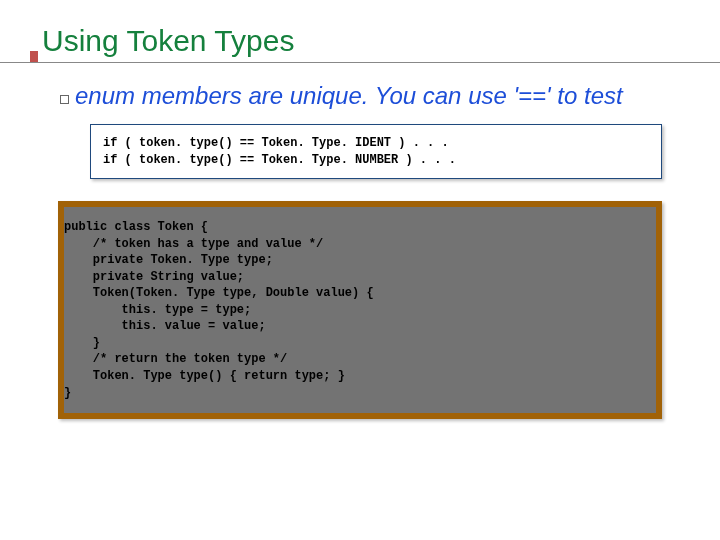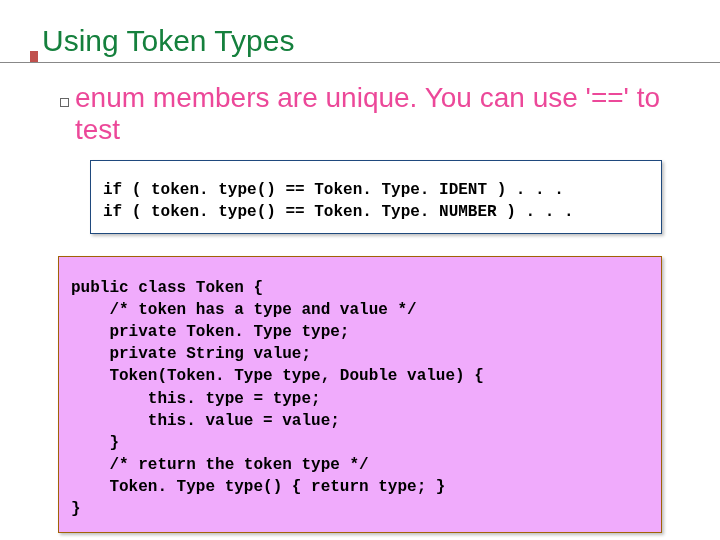--- a/index.html
+++ b/index.html
@@ -44,45 +44,45 @@
   }
   .bullet-icon {
     width: 9px;
     height: 9px;
     border: 1px solid #666;
     background: #fff;
     margin-top: 4px;
     flex: none;
   }
   .bullet-text {
-    font-size: 28px;
-    color: #ec4899;
+    font-size: 24px;
+    color: #1d4ed8;
+    font-style: italic;
   }
   .code-box-1 {
     margin: 0 16px 22px 48px;
     padding: 10px 12px;
     border: 1px solid #1f497d;
     box-shadow: 2px 2px 3px rgba(0,0,0,0.25);
     background: #fff;
   }
   .code-box-2 {
     margin: 0 16px 0 16px;
-    padding: 12px 12px;
-    border: 1px solid #a16207;
+    padding: 12px 0;
+    border: 6px solid #a16207;
     box-shadow: 2px 2px 3px rgba(0,0,0,0.25);
-    background: #f0abfc;
+    background: #737373;
   }
   .code {
     font-family: "Courier New", Courier, monospace;
-    font-size: 16px;
+    font-size: 12px;
     font-weight: bold;
     line-height: 1.38;
     white-space: pre;
     color: #000;
-    margin-top: 8px;
   }
 </style>
 </head>
 <body>
 
 <div class="title-wrap">
   <div class="title">Using Token Types</div>
   <div class="accent-bar"></div>
   <div class="rule"></div>
 </div>

